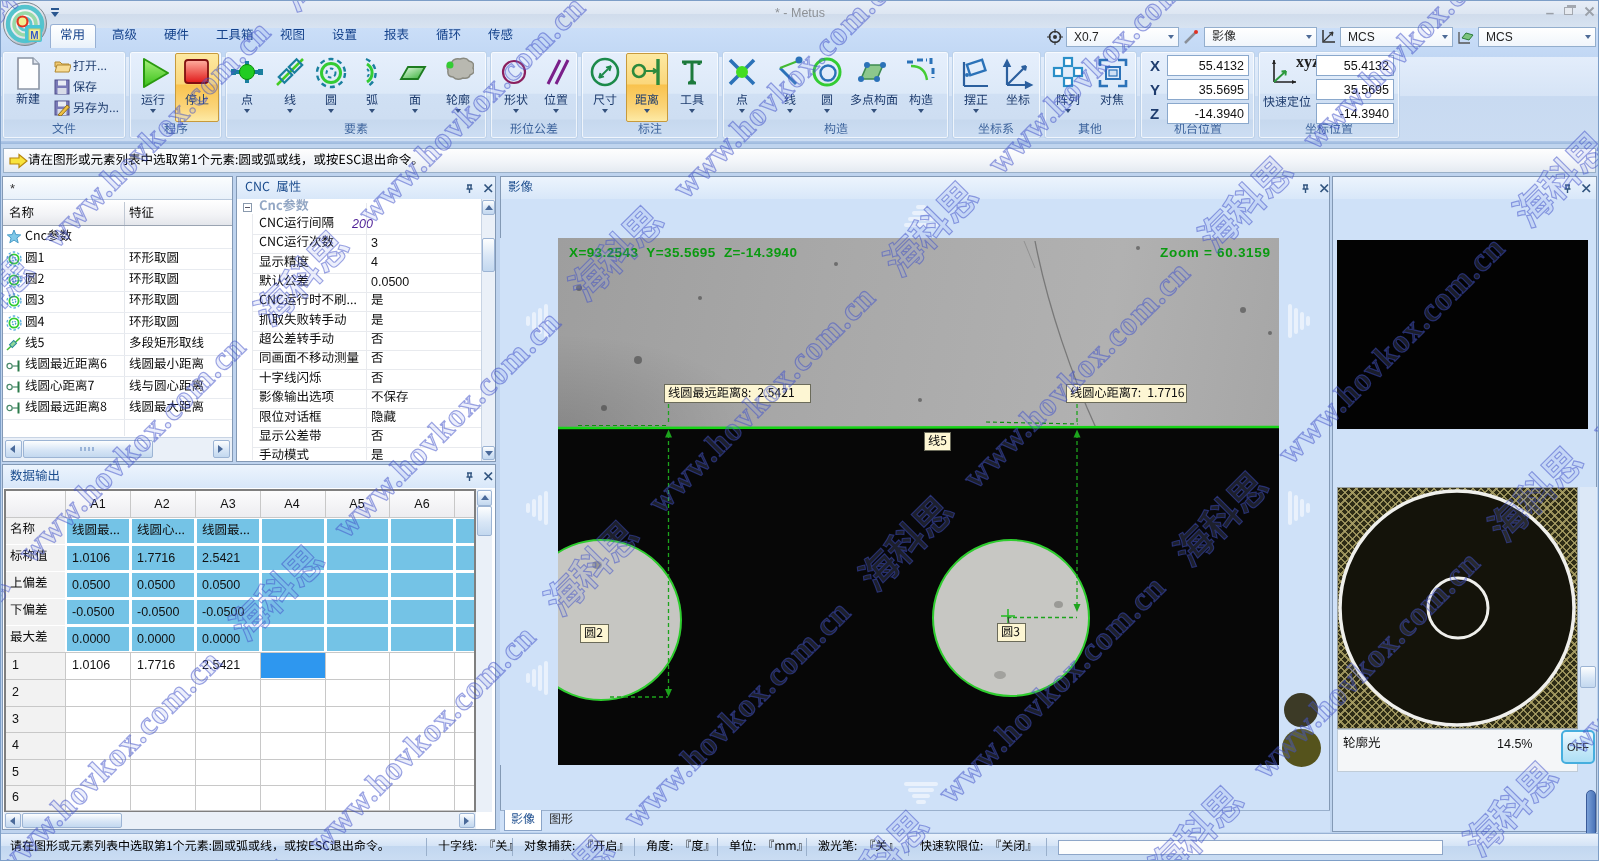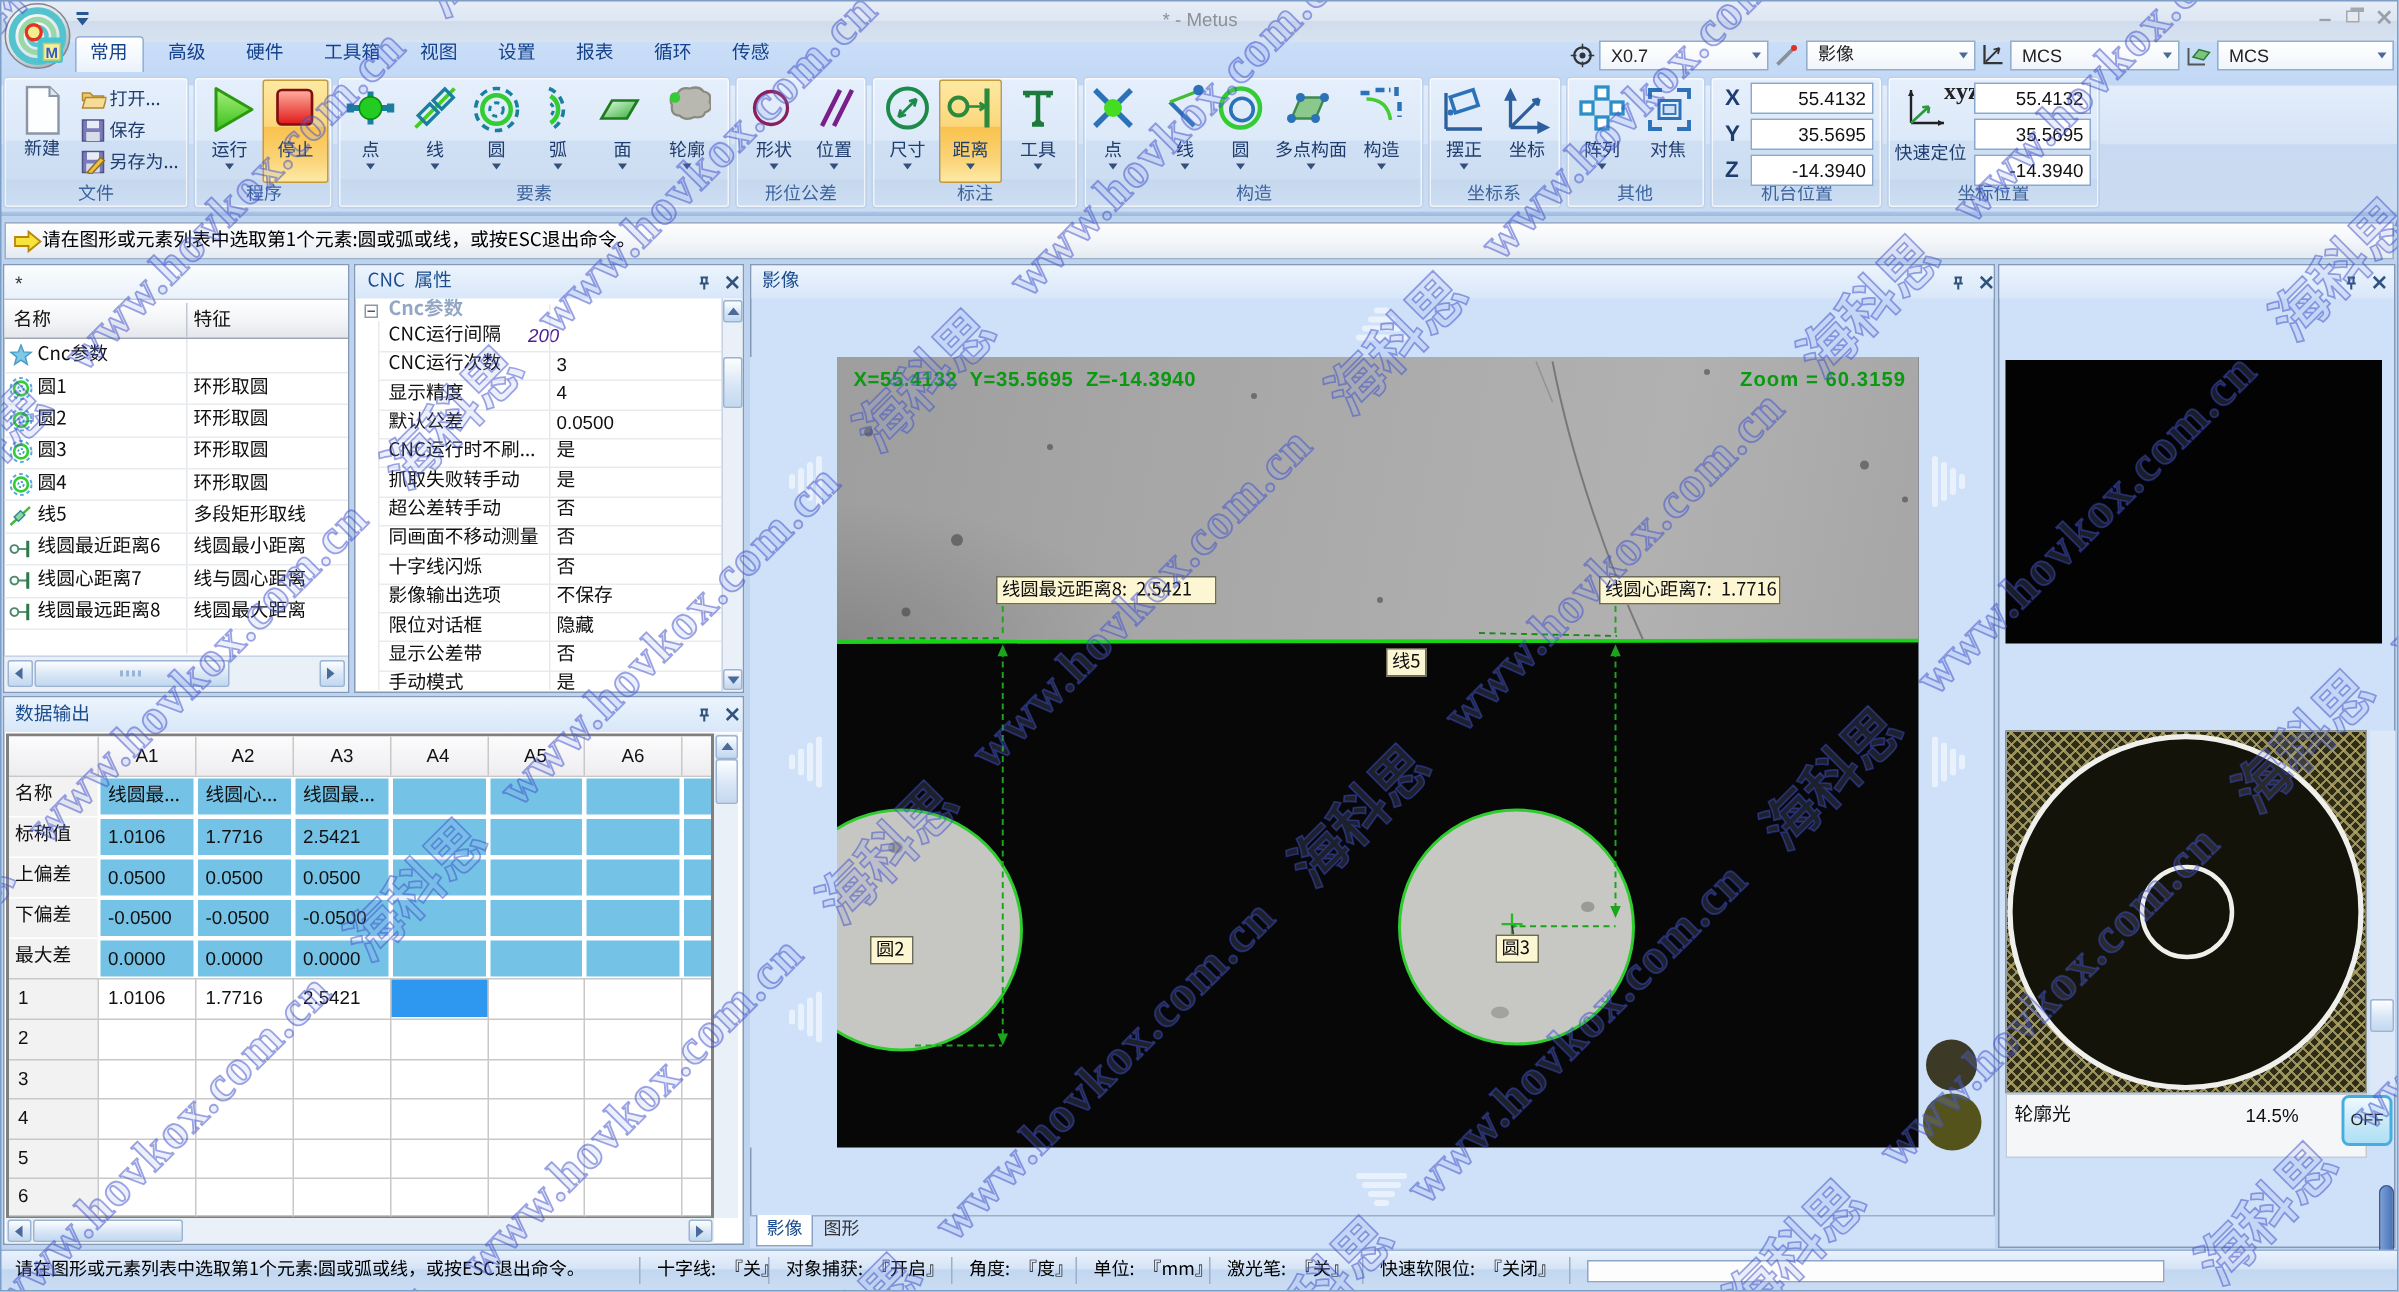--- a/index.html
+++ b/index.html
@@ -1468,21 +1468,21 @@
       <path d="M110.5 459 l-3.5 -8 h7 z" fill="#1da41d"></path>
       <line x1="52" y1="459" x2="110" y2="459" stroke="#1da41d" stroke-width="1.3" stroke-dasharray="4 3"></line>
       <line x1="519" y1="196" x2="519" y2="368" stroke="#1da41d" stroke-width="1.3" stroke-dasharray="4 3"></line>
       <path d="M519 191.5 l-3.5 8 h7 z" fill="#1da41d"></path>
       <path d="M519 374 l-3.5 -8 h7 z" fill="#1da41d"></path>
       <line x1="455" y1="379.5" x2="519" y2="379.5" stroke="#1da41d" stroke-width="1.3" stroke-dasharray="4 3"></line>
       <path d="M450 378 l4 1.5 l-4 1.5z" fill="#1da41d"></path>
       <path d="M443 378 h14 M450 371 v14" stroke="#22bb22" stroke-width="1.5"></path>
       <path d="M450 379 L452 391" stroke="#333" stroke-width="1"></path>
     </svg>
-    <div style="position:absolute;top:243px;font-family:'Liberation Sans', sans-serif;font-size:13.5px;color:#0a9a10;font-weight:bold;line-height:20.2px;white-space:pre;left:569px;letter-spacing:0.4px;z-index:4;">X=55.4132  Y=35.5695  Z=-14.3940</div>
+    <div style="position:absolute;top:243px;font-family:'Liberation Sans', sans-serif;font-size:13.5px;color:#0a9a10;font-weight:bold;line-height:20.2px;white-space:pre;left:569px;letter-spacing:0.4px;z-index:4;">X=93.2543  Y=35.5695  Z=-14.3940</div>
     <div style="position:absolute;top:243px;font-family:'Liberation Sans', sans-serif;font-size:13.5px;color:#0a9a10;font-weight:bold;line-height:20.2px;white-space:pre;left:1160px;letter-spacing:0.7px;z-index:4;">Zoom = 60.3159</div>
     <div style="position:absolute;left:664px;top:384px;width:147px;height:19px;background:#fdf6d3;border:1px solid #6b6b5a;z-index:5;"></div>
     <div style="position:absolute;left:668px;top:386px;z-index:6;"><svg width="127" height="15" style="" viewBox="0 0 127 15">
         <g fill="#111" transform="translate(0,11) scale(0.0122,-0.0122)">
           <use href="#gr7ebf" x="0"></use>
           <use href="#gr5706" x="1000"></use>
           <use href="#gr6700" x="2000"></use>
           <use href="#gr8fdc" x="3000"></use>
           <use href="#gr8ddd" x="4000"></use>
           <use href="#gr79bb" x="5000"></use>

